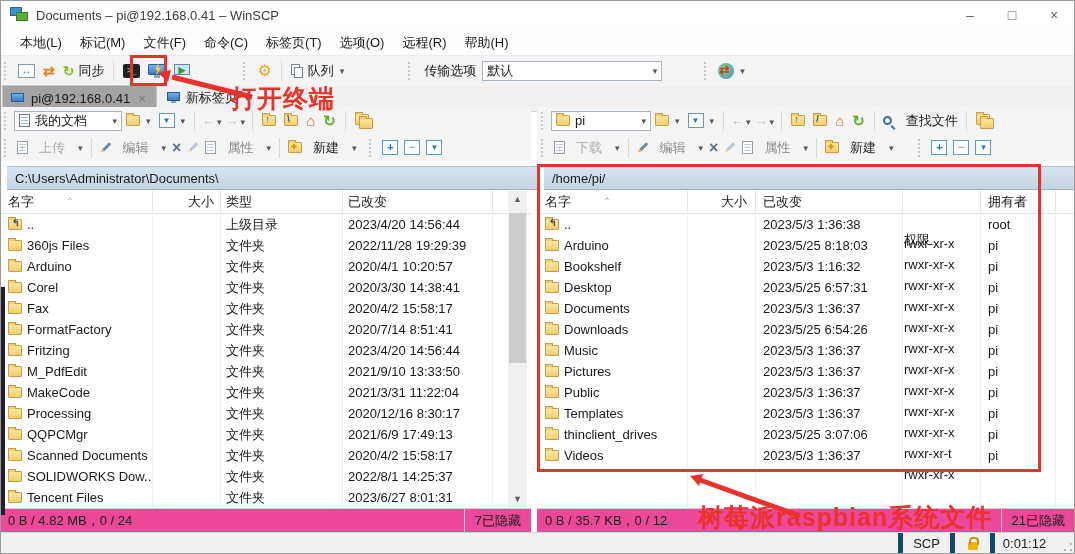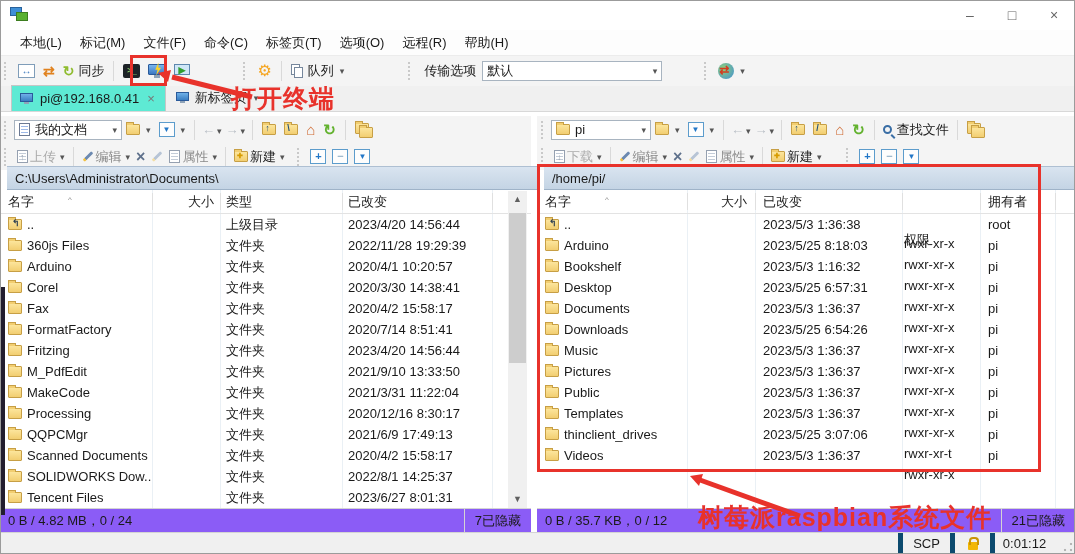--- a/index.html
+++ b/index.html
@@ -51,34 +51,34 @@
   .queue-icon i:nth-child(1){ left:0; top:0; }
   .queue-icon i:nth-child(2){ left:3px; top:3px; }
   .combo { background:#fff; border:1px solid #a8b4c0; height:20px; display:flex; align-items:center; padding:0 4px; }
   .combo .dd2 { margin-left:auto; color:#555; font-size:9px; }
   .combo .dd2::before { content:"▾"; }
   .globe-icon { width:16px; height:16px; border-radius:50%; background:radial-gradient(circle at 35% 35%, #8ed07a, #3f8fd6); position:relative; }
   .globe-icon::before { content:"⇄"; position:absolute; left:1px; top:0px; color:#d33c20; font-weight:bold; font-size:12px; }
 
   
   .tabbar { left:0; top:86px; width:1075px; height:26px; background:#f0f0f0; border-bottom:1px solid #d8d8d8; display:flex; align-items:flex-end; }
-  .tab-active { height:26px; background:#5eead4; border:1px solid #c6c6c6; border-bottom:none; display:flex; align-items:center; gap:6px; padding:0 8px 0 8px; margin-left:11px; }
+  .tab-active { height:26px; background:#a3a3a3; border:1px solid #c6c6c6; border-bottom:none; display:flex; align-items:center; gap:6px; padding:0 8px 0 8px; margin-left:2px; }
   .tab-new { height:26px; display:flex; align-items:center; gap:5px; padding:0 10px; }
   .mini-monitor { width:14px; height:12px; position:relative; }
   .mini-monitor .scr{ position:absolute; left:0; top:0; width:13px; height:9px; background:linear-gradient(#6fb0e8,#3a7ec2); border:1px solid #2a5a9a; }
   .mini-monitor .stand{ position:absolute; left:4px; top:9px; width:5px; height:2px; background:#8fa3b8; }
   .tab-close { color:#777; font-size:13px; padding:0 2px; }
   .tab-close::before { content:"×"; }
 
   
-  .panelbar { top:116px; height:54px; background:#f4f4f4; }
+  .panelbar { top:107px; height:54px; background:#f4f4f4; }
   .pb-left { left:0; width:531px; }
   .pb-right { left:537px; width:538px; }
   .pb-row { height:27px; display:flex; align-items:center; }
-  .small-btn { display:flex; align-items:center; gap:2px; padding:2px 3px; }
+  .small-btn { display:flex; align-items:center; gap:11px; padding:2px 3px; }
   .lbl-dim { color:#8a8a8a; }
   .lbl-dis { color:#ababab; }
   .fold { width:14px; height:11px; background:linear-gradient(#fce59c,#f2ce71); border:1px solid #c79f45; border-radius:1px; position:relative; display:inline-block; }
   .fold::before { content:""; position:absolute; left:-1px; top:-3px; width:6px; height:2px; background:#f2ce71; border:1px solid #c79f45; border-bottom:none; }
   .ovl { position:absolute; left:2px; top:-2px; font-size:9px; font-weight:bold; color:#1f4e79; }
   .updir .ovl::before { content:"↑"; }
   .rootdir-l .ovl::before { content:"\\"; }
   .rootdir-r .ovl::before { content:"/"; }
   .newfold .ovl::before { content:"✚"; color:#d79b00; font-size:7px; }
   .copypath { position:relative; width:18px; height:14px; }
@@ -145,21 +145,21 @@
   .r-perm { width:78px; padding-left:2px;margin-top:38px; }
   .r-own  { width:75px; padding-left:8px; }
 
   
   .sbar { left:508px; top:191px; width:19px; height:317px; background:#f0f0f0; z-index:5; }
   .sbtn { position:absolute; left:0; width:19px; height:17px; color:#606060; font-size:9px; text-align:center; line-height:17px; background:#f0f0f0; }
   .sbtn.up { top:0; } .sbtn.dn { bottom:0; }
   .sthumb { position:absolute; left:1px; top:22px; width:17px; height:150px; background:#cdcdcd; }
 
   
-  .pstatus { top:508px; height:24px; background:#8b5cf6; border-top:1px solid #d4d4d4; display:flex; align-items:center; }
+  .pstatus { top:508px; height:24px; background:#ec4899; border-top:1px solid #d4d4d4; display:flex; align-items:center; }
   .ps-l { left:0; width:531px; }
   .ps-r { left:537px; width:538px; }
   .ps-text { padding-left:8px; }
   .hidden-cell { margin-left:auto; border-left:1px solid #d4d4d4; padding:0 10px; line-height:23px; }
 
   .bottombar { left:0; top:532px; width:1075px; height:22px; background:#f0f0f0; border-top:1px solid #d4d4d4; display:flex; align-items:center; }
   .bb-cell { border-left:5px solid #0c4a6e; height:22px; line-height:21px; text-align:center; }
   .bb-scp { margin-left:898px; width:52px; }
   .bb-lock { width:40px; display:flex; align-items:center; justify-content:center; }
   .bb-time { width:64px; }
@@ -183,20 +183,21 @@
 </head>
 <body>
 
 <div class="abs frame"></div>
 
 <div class="abs titlebar">
   <span class="app-logo">
       <i class="m1"></i>
       <i class="m2"></i>
     </span>
+  <span class="title-text">Documents – pi@192.168.0.41 – WinSCP</span>
   <span class="win-controls">
     <span class="win-btn">–</span>
     <span class="win-btn">□</span>
     <span class="win-btn">×</span>
   </span>
 </div>
 
 <div class="abs menubar">
 
 <span class="menu-item">本地(L)</span>

